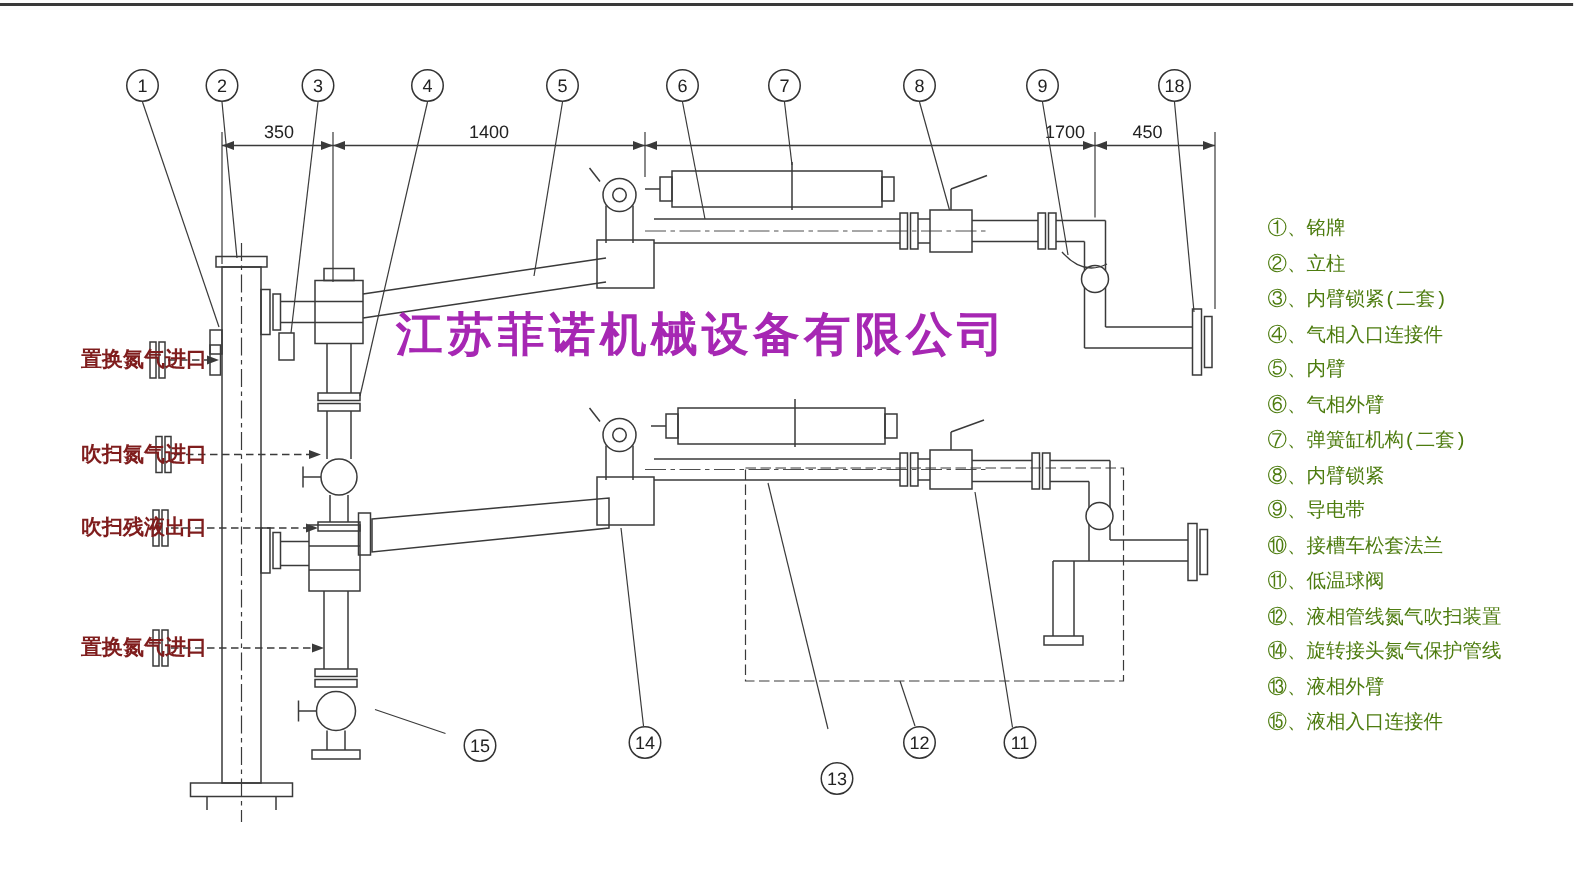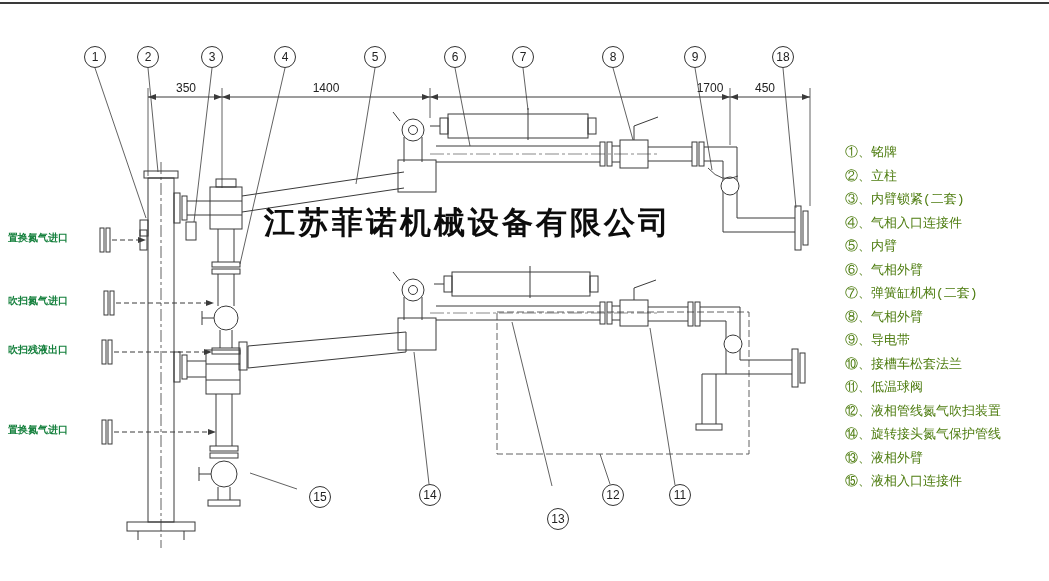--- a/index.html
+++ b/index.html
@@ -7,21 +7,21 @@
     position:relative;width:1049px;height:581px;background:#fff;overflow:hidden;
     font-family:"Liberation Sans","DejaVu Sans",sans-serif;
   }
   svg text{font-family:"Liberation Sans","DejaVu Sans",sans-serif;}
   .balloon{
     position:absolute;width:22px;height:22px;border:1px solid #333;border-radius:50%;
     background:#fff;display:flex;align-items:center;justify-content:center;
     font-size:12px;color:#222;box-sizing:border-box;z-index:4;
   }
   .port-label{
-    position:absolute;font-size:10px;font-weight:700;color:#15803d;white-space:nowrap;z-index:3;
+    position:absolute;font-size:14px;font-weight:700;color:#7f1d1d;white-space:nowrap;z-index:3;margin-left:46px;
   }
   .watermark{
     position:absolute;left:264px;top:202px;font-size:31px;font-weight:700;
     letter-spacing:3px;white-space:nowrap;z-index:5;opacity:.95;
   }
   .legend{
     position:absolute;left:845px;top:141px;width:200px;font-size:13px;color:#4d7c0f;
     line-height:23.5px;z-index:3;font-family:Liberation Mono, monospace;
   }
   .legend div{white-space:nowrap;}
@@ -272,31 +272,31 @@
   <div class="balloon" style="left:419px;top:484px;">14</div>
   <div class="balloon" style="left:547px;top:508px;">13</div>
   <div class="balloon" style="left:602px;top:484px;">12</div>
   <div class="balloon" style="left:669px;top:484px;">11</div>
 
   <div class="port-label" style="left:8px;top:231px;">置换氮气进口</div>
   <div class="port-label" style="left:8px;top:294px;">吹扫氮气进口</div>
   <div class="port-label" style="left:8px;top:343px;">吹扫残液出口</div>
   <div class="port-label" style="left:8px;top:423px;">置换氮气进口</div>
 
-  <div class="watermark" style="color:#000000;">江苏菲诺机械设备有限公司</div>
+  <div class="watermark" style="color:#a21caf;">江苏菲诺机械设备有限公司</div>
 
   <div class="legend">
     <div>①、铭牌</div>
     <div>②、立柱</div>
     <div>③、内臂锁紧(二套)</div>
     <div>④、气相入口连接件</div>
     <div>⑤、内臂</div>
     <div>⑥、气相外臂</div>
     <div>⑦、弹簧缸机构(二套)</div>
-    <div>⑧、气相外臂</div>
+    <div>⑧、内臂锁紧</div>
     <div>⑨、导电带</div>
     <div>⑩、接槽车松套法兰</div>
     <div>⑪、低温球阀</div>
     <div>⑫、液相管线氮气吹扫装置</div>
     <div>⑭、旋转接头氮气保护管线</div>
     <div>⑬、液相外臂</div>
     <div>⑮、液相入口连接件</div>
   </div>
 
 </div>

